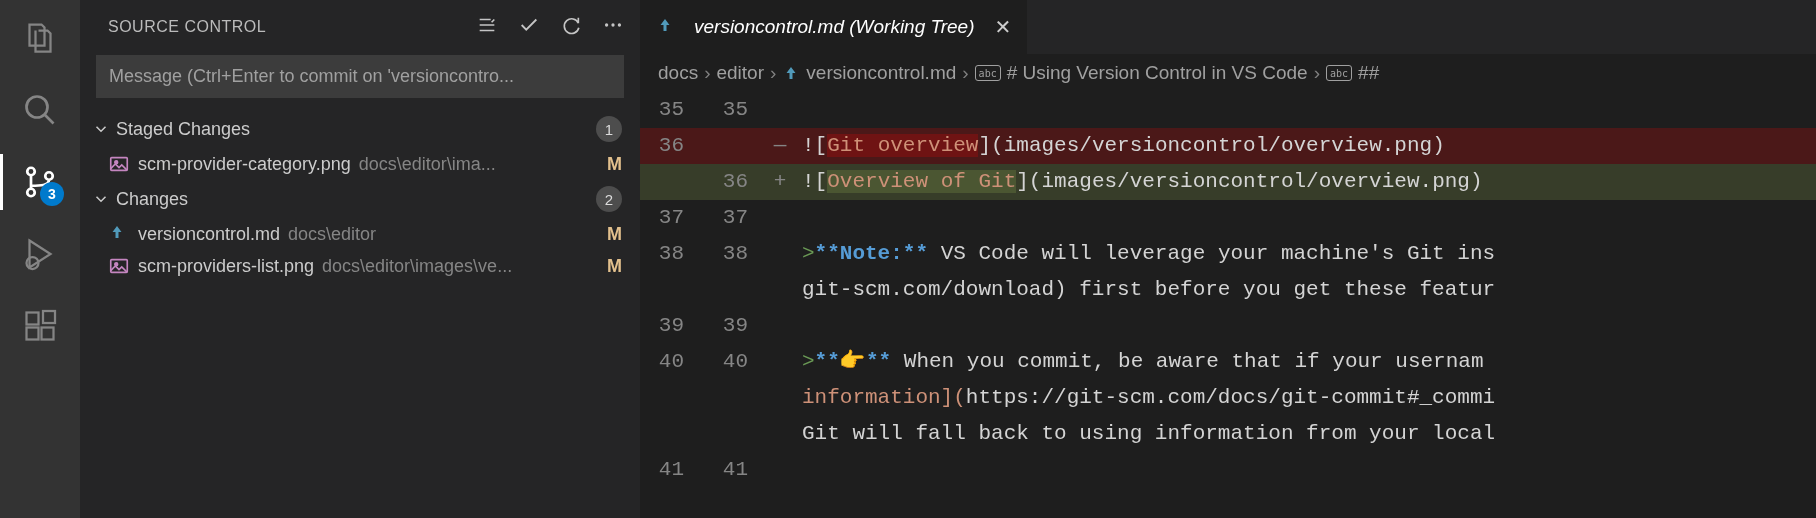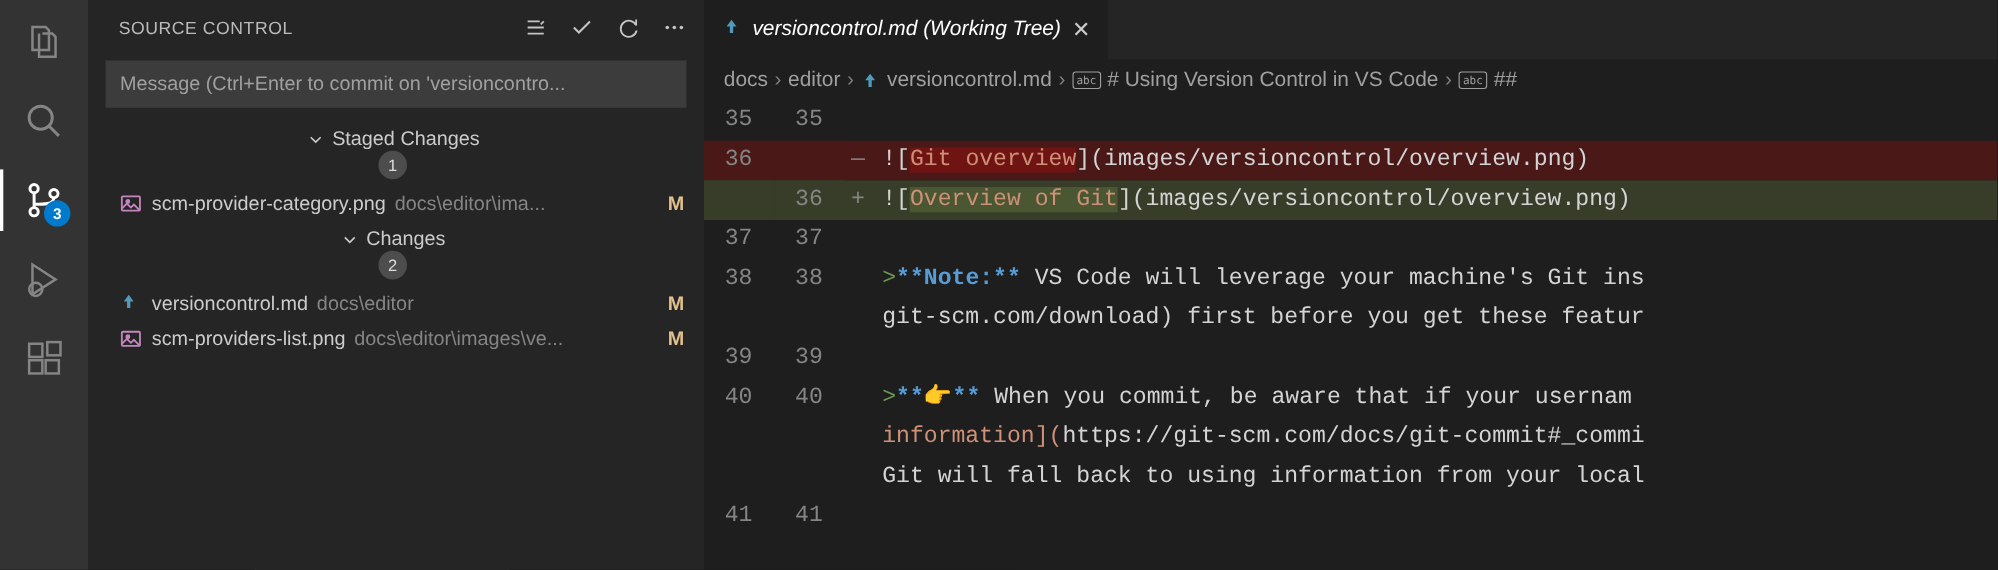--- a/index.html
+++ b/index.html
@@ -98,21 +98,20 @@
   white-space: nowrap;
   overflow: hidden;
 }
 
 .section-header {
   display: flex;
   align-items: center;
   justify-content: space-between;
   padding: 6px 18px 6px 12px;
   cursor: pointer;
-  flex-direction: column;
 }
 .section-left {
   display: flex;
   align-items: center;
   gap: 6px;
   font-size: 18px;
   color: #cccccc;
 }
 .chev { width: 18px; height: 18px; }
 .count-pill {
@@ -151,21 +150,21 @@
 .tab-bar {
   background: #252526;
   display: flex;
   align-items: center;
   height: 54px;
 }
 .tab {
   background: #1e1e1e;
   display: flex;
   align-items: center;
-  gap: 10px;
+  gap: 20px;
   padding: 0 16px;
   height: 100%;
   font-style: italic;
   color: #ffffff;
   font-size: 19px;
   border-right: 1px solid #252526;
 }
 .tab .close-x { font-style: normal; color: #cccccc; cursor: pointer; font-size: 20px; }
 
 .breadcrumbs {

